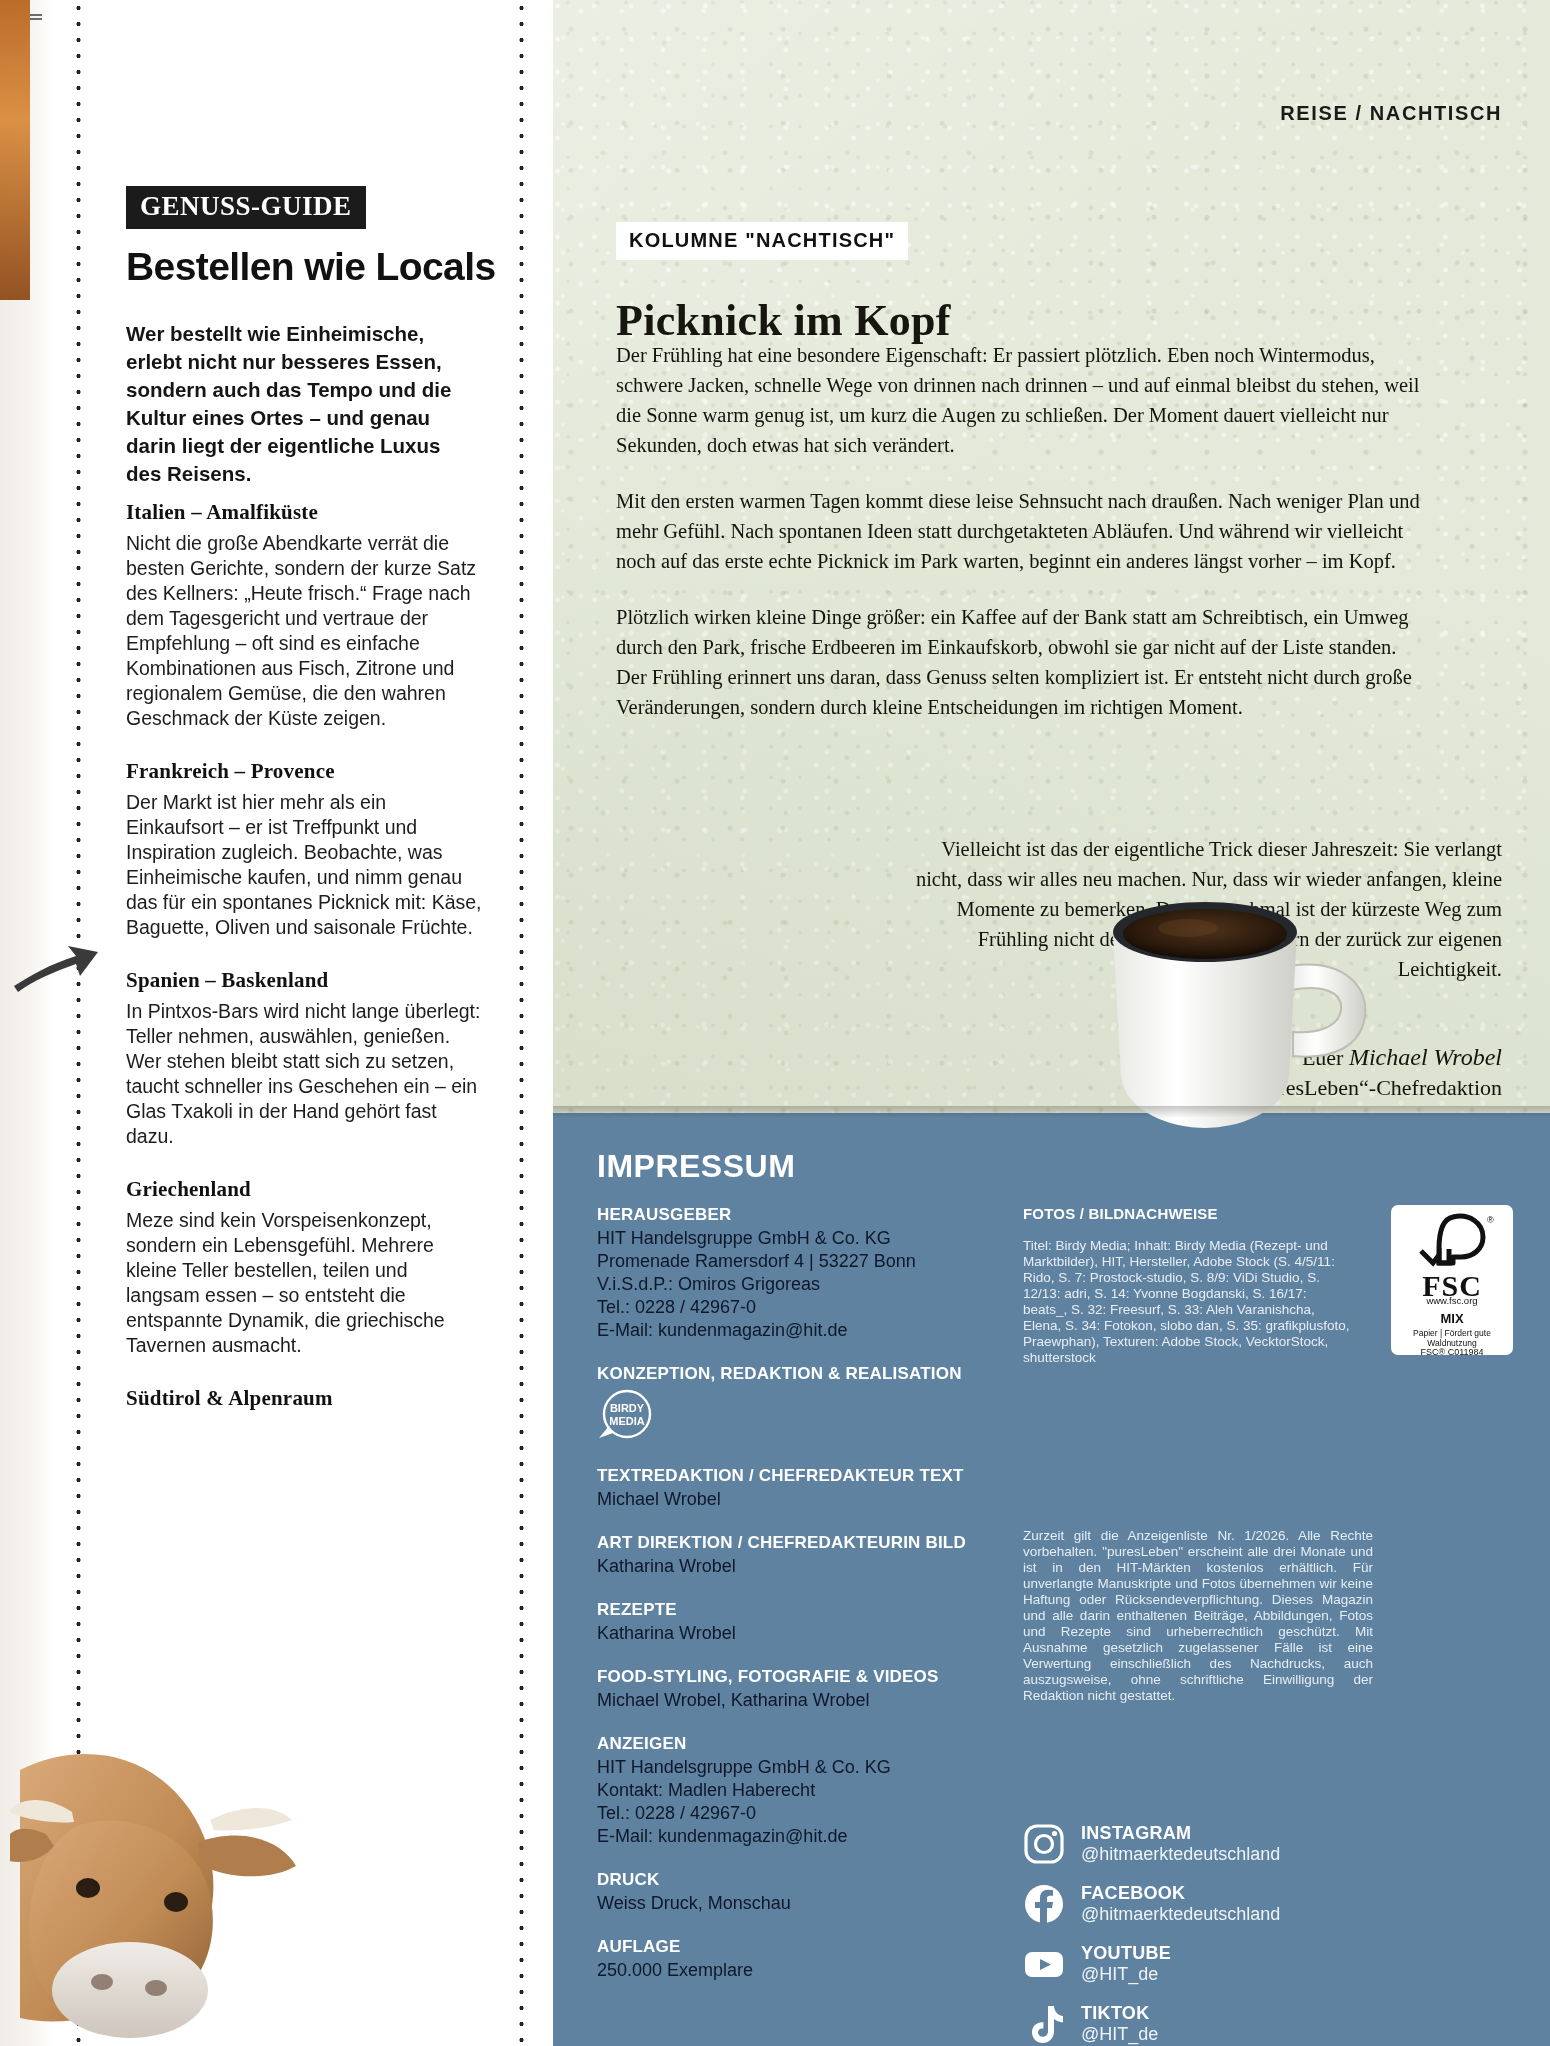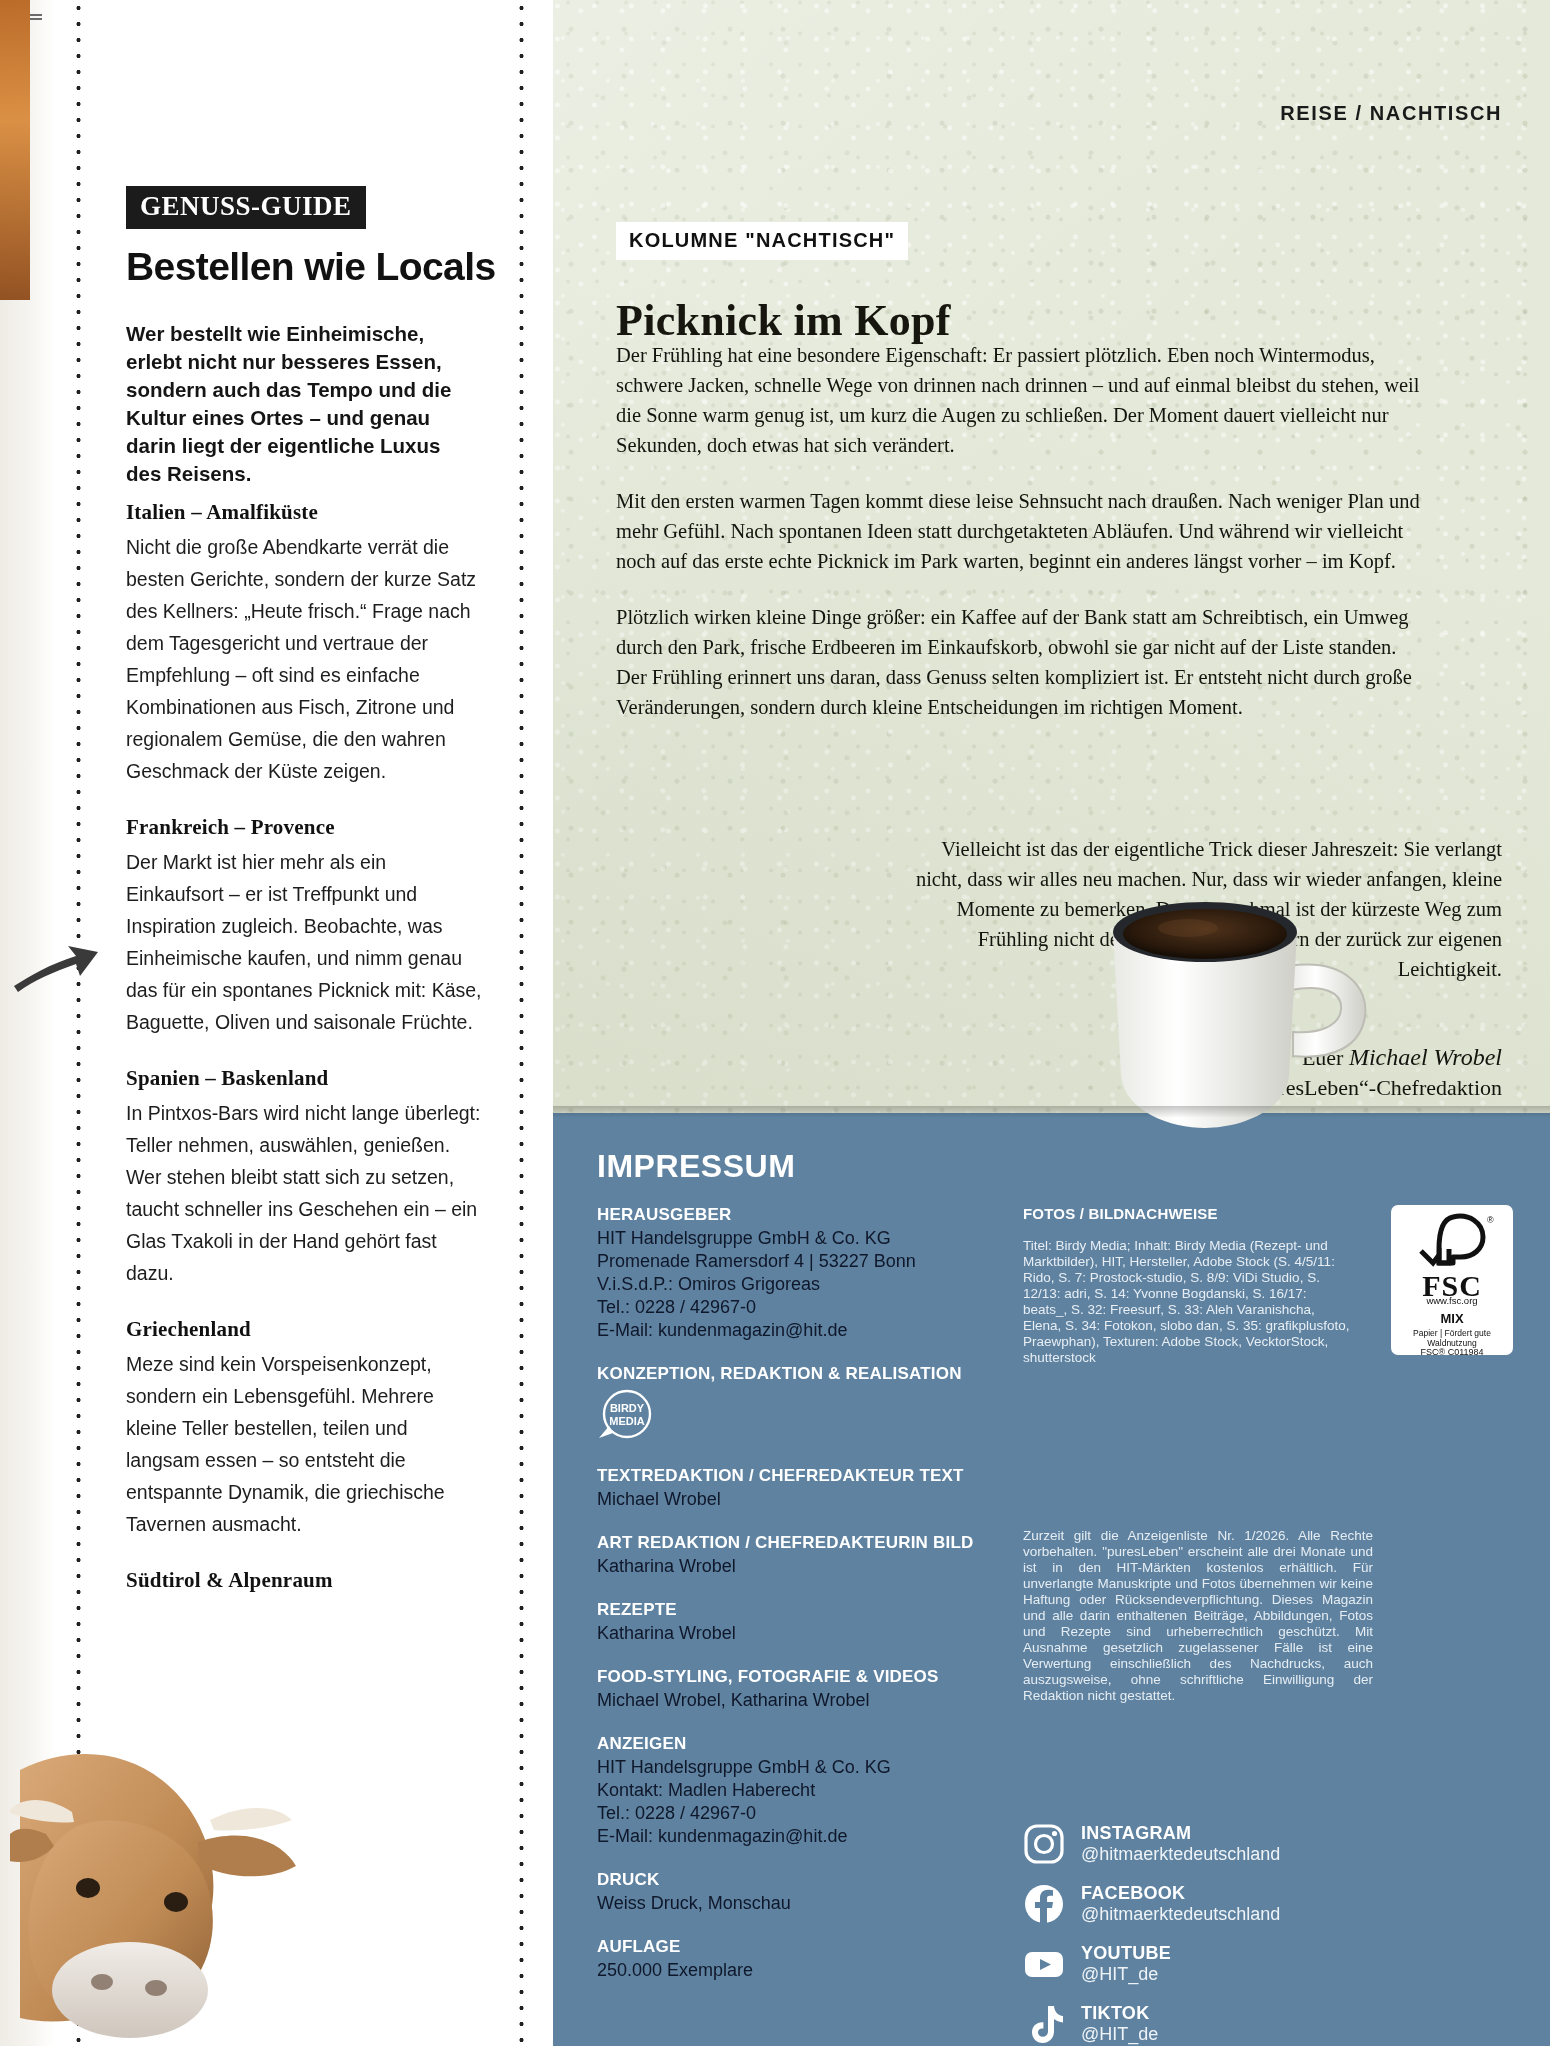--- a/index.html
+++ b/index.html
@@ -165,21 +165,21 @@
     font-size:20.5px;font-weight:bold;line-height:28px;color:#151515;
   }
   .left-body{
     position:absolute;left:126px;top:500px;width:360px;
   }
   .sec-h{
     font-family:"Liberation Serif", serif;
     font-size:21px;font-weight:bold;color:#111;margin:0 0 6px 0;letter-spacing:.2px;
   }
   .sec-p{
-    font-size:19.5px;line-height:32px;color:#1d1d1d;margin:0 0 28px 0;font-weight:300;
+    font-size:19.5px;line-height:25px;color:#1d1d1d;margin:0 0 28px 0;font-weight:300;
   }
   .sec-p.wrapcow{text-align:right;}
 
   .arrow-tab{
     position:absolute;left:10px;top:930px;width:92px;height:70px;
   }
   .cow-wrap{position:absolute;left:10px;top:1620px;width:360px;height:420px;}
 </style>
 </head>
 <body>
@@ -325,21 +325,21 @@
           <path d="M12 38 L2 50 L16 45 Z" fill="#ffffff"></path>
           <text x="30" y="24" font-family="Liberation Sans, sans-serif" font-size="11" font-weight="bold" fill="#ffffff" text-anchor="middle">BIRDY</text>
           <text x="30" y="37" font-family="Liberation Sans, sans-serif" font-size="11" font-weight="bold" fill="#ffffff" text-anchor="middle">MEDIA</text>
         </svg>
       </div>
     </div>
 
     <div class="imp-h">TEXTREDAKTION / CHEFREDAKTEUR TEXT</div>
     <div class="imp-p">Michael Wrobel</div>
 
-    <div class="imp-h">ART REDAKTION / CHEFREDAKTEURIN BILD</div>
+    <div class="imp-h">ART DIREKTION / CHEFREDAKTEURIN BILD</div>
     <div class="imp-p">Katharina Wrobel</div>
 
     <div class="imp-h">REZEPTE</div>
     <div class="imp-p">Katharina Wrobel</div>
 
     <div class="imp-h">FOOD-STYLING, FOTOGRAFIE &amp; VIDEOS</div>
     <div class="imp-p">Michael Wrobel, Katharina Wrobel</div>
 
     <div class="imp-h">ANZEIGEN</div>
     <div class="imp-p">

